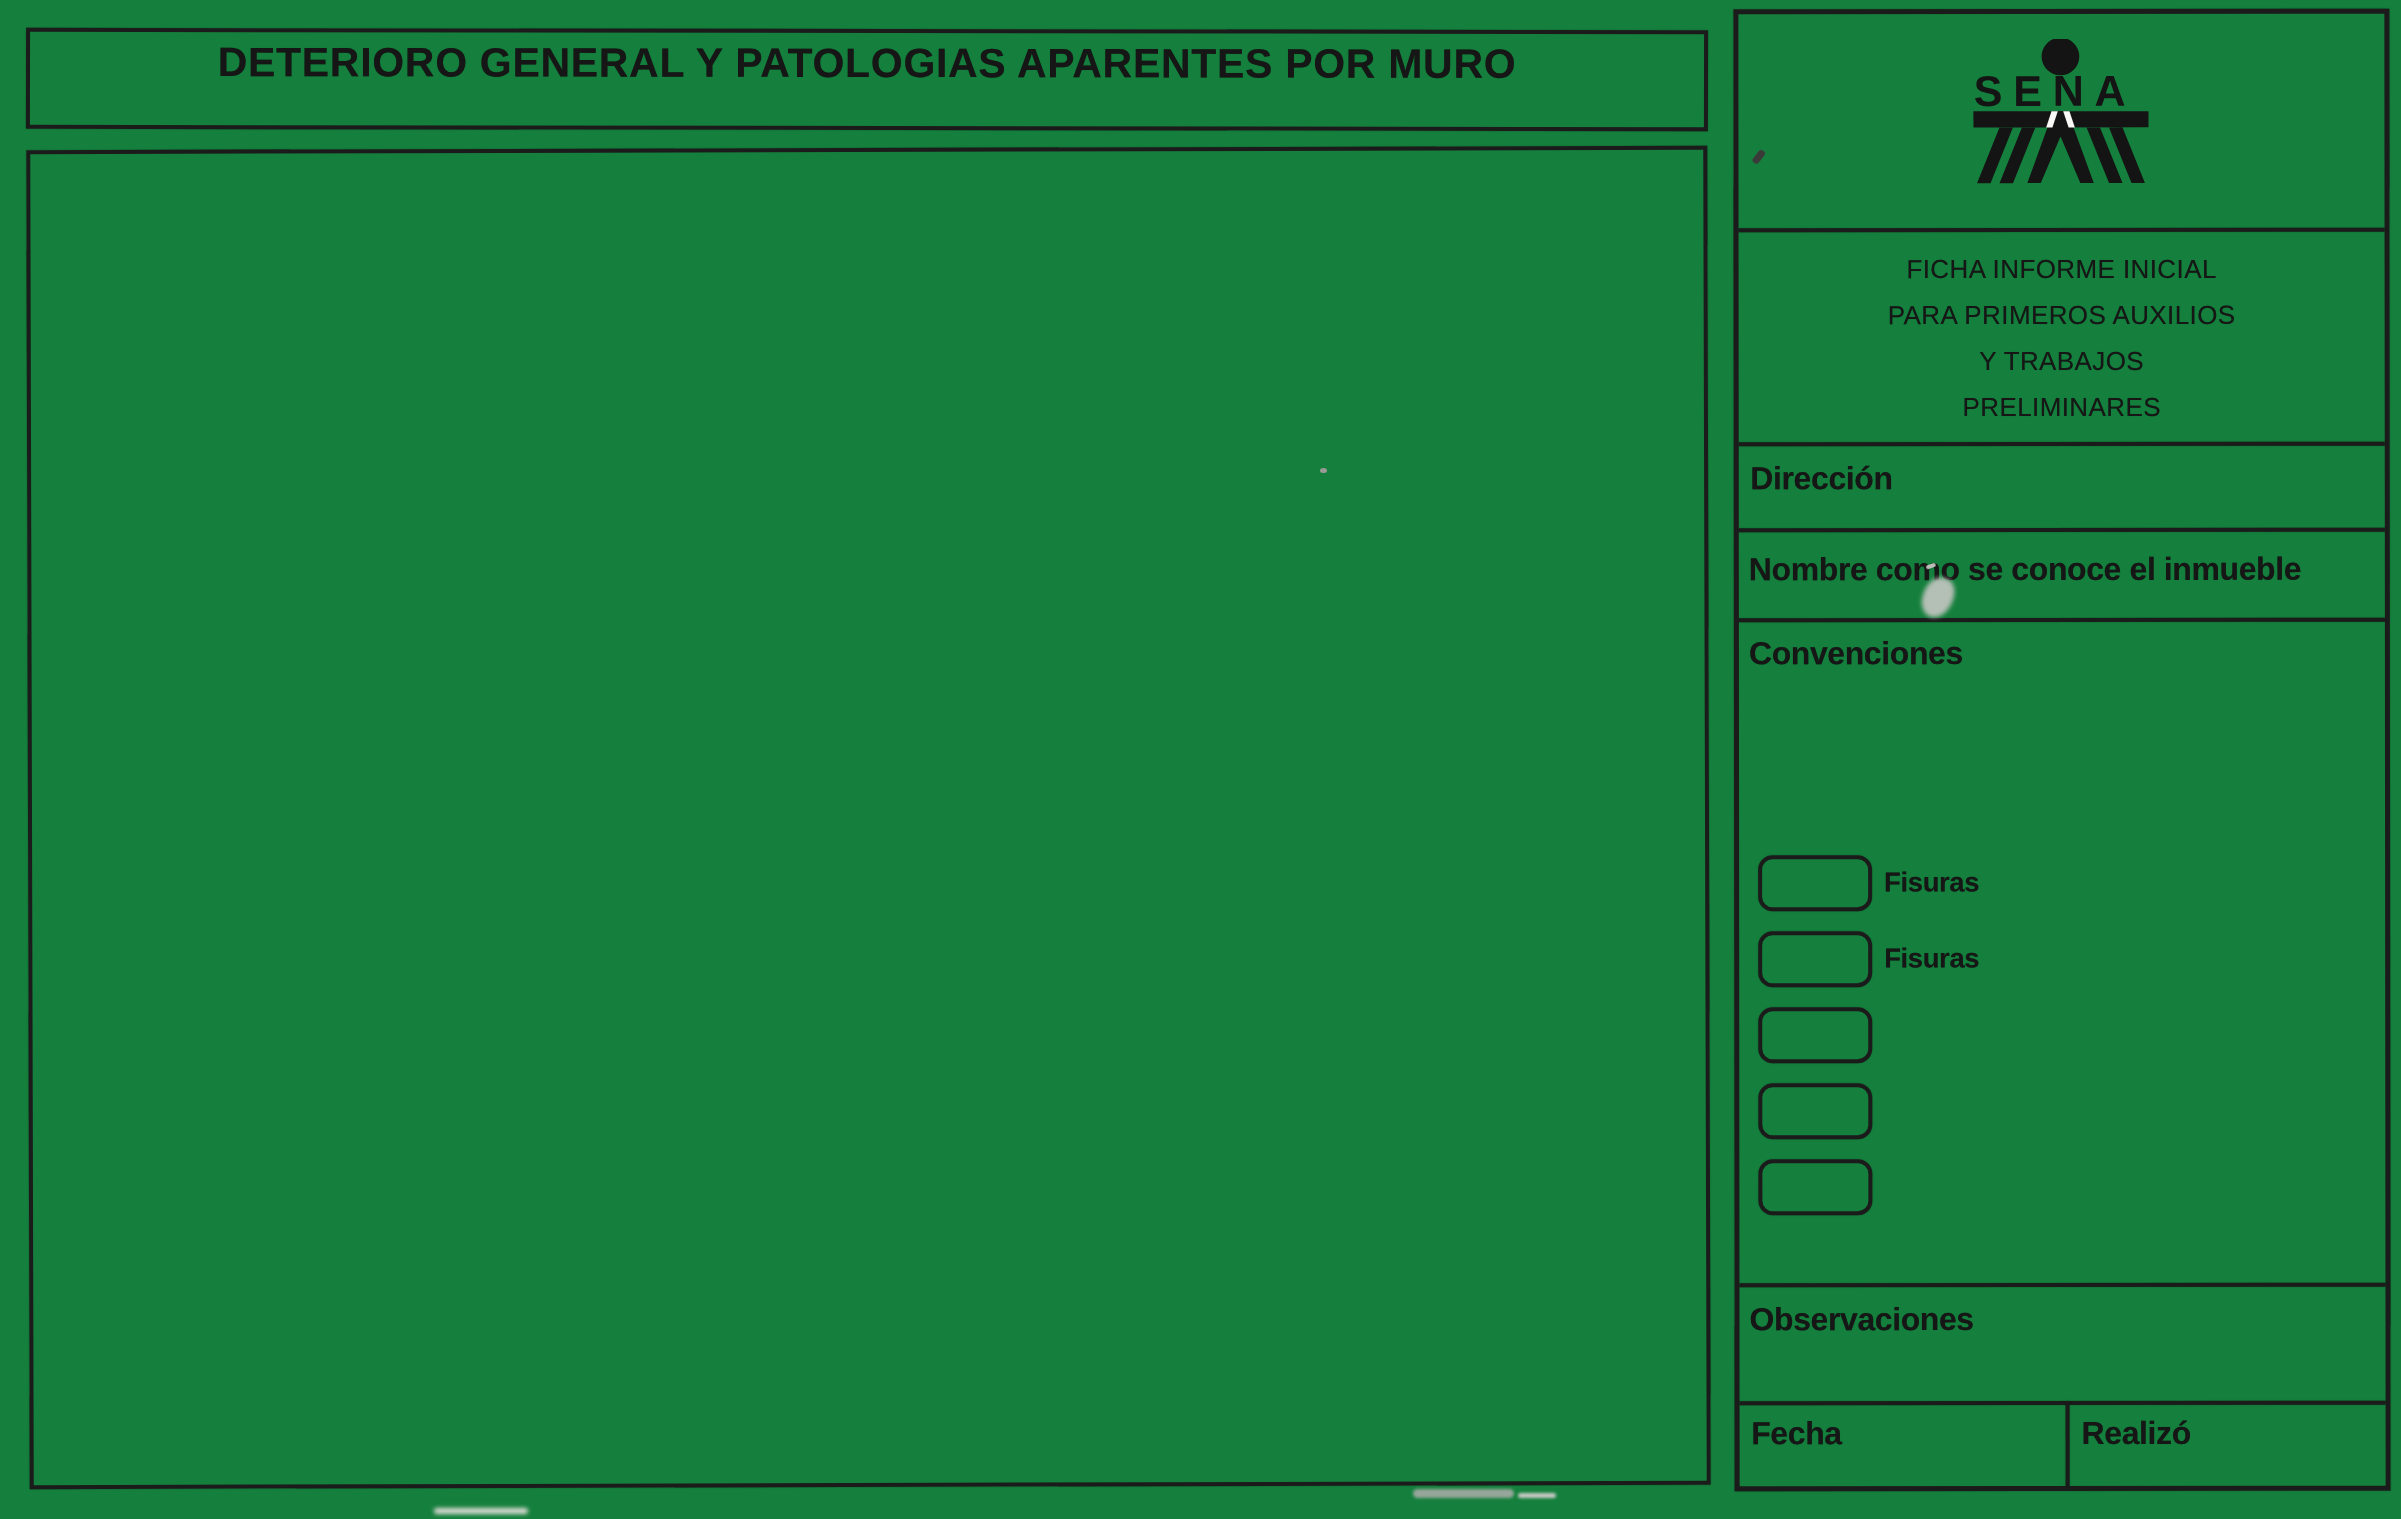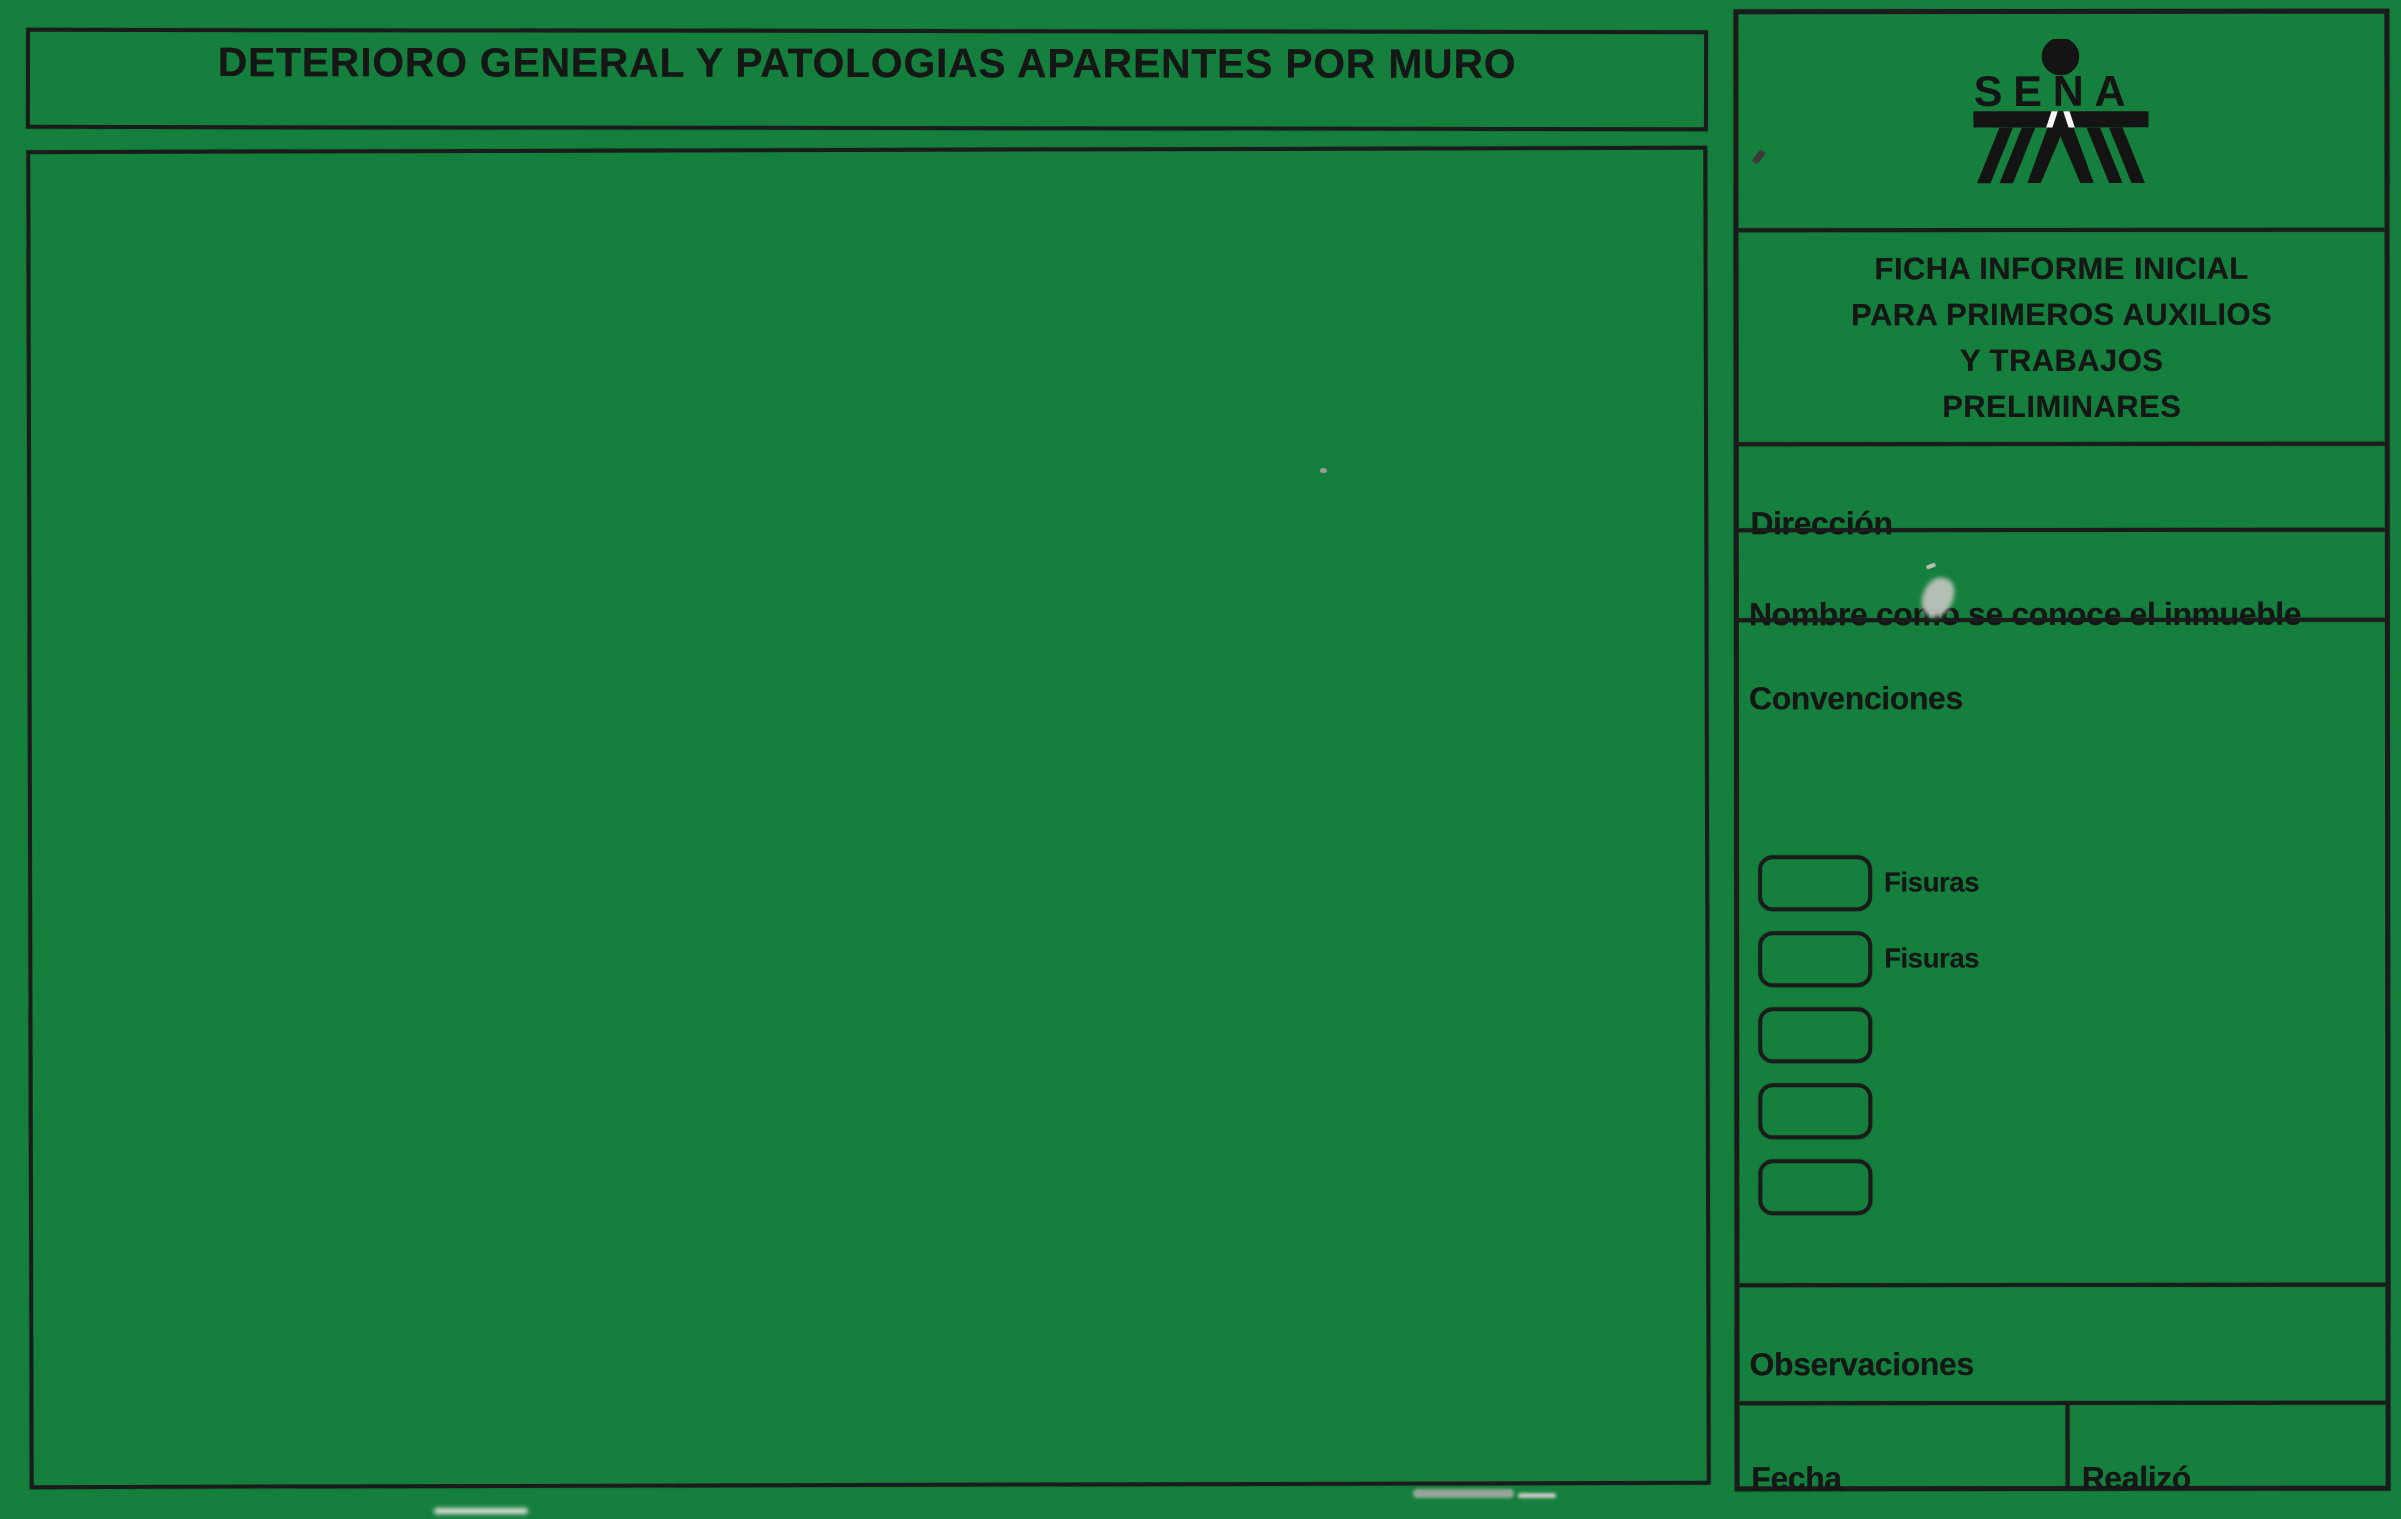--- a/index.html
+++ b/index.html
@@ -82,34 +82,33 @@
     position: absolute;
     left: 0; top: 219px;
     width: 646px; height: 209px;
     display: flex;
     flex-direction: column;
     justify-content: center;
     align-items: center;
     text-align: center;
   }
   .panel-title div {
-    font-size: 31px;
-    font-weight: bold;
+    font-size: 26px;
+    font-weight: normal;
     line-height: 46px;
     letter-spacing: 0.4px;
     text-shadow: 0 0 0.7px rgba(0,0,0,.4);
   }
   .field-label {
     position: absolute;
     font-size: 32px;
     font-weight: bold;
     letter-spacing: -0.4px;
     text-shadow: 0 0 0.7px rgba(0,0,0,.4);
     white-space: nowrap;
-    margin-top: 45px;
   }
   .write-area {
     position: absolute;
     left: 7.2px; width: 630px;
     background: transparent;
   }
   .conv-row { position: absolute; left: 0; width: 646px; height: 56px; }
   .conv-box {
     position: absolute;
     left: 19px; top: 0;

